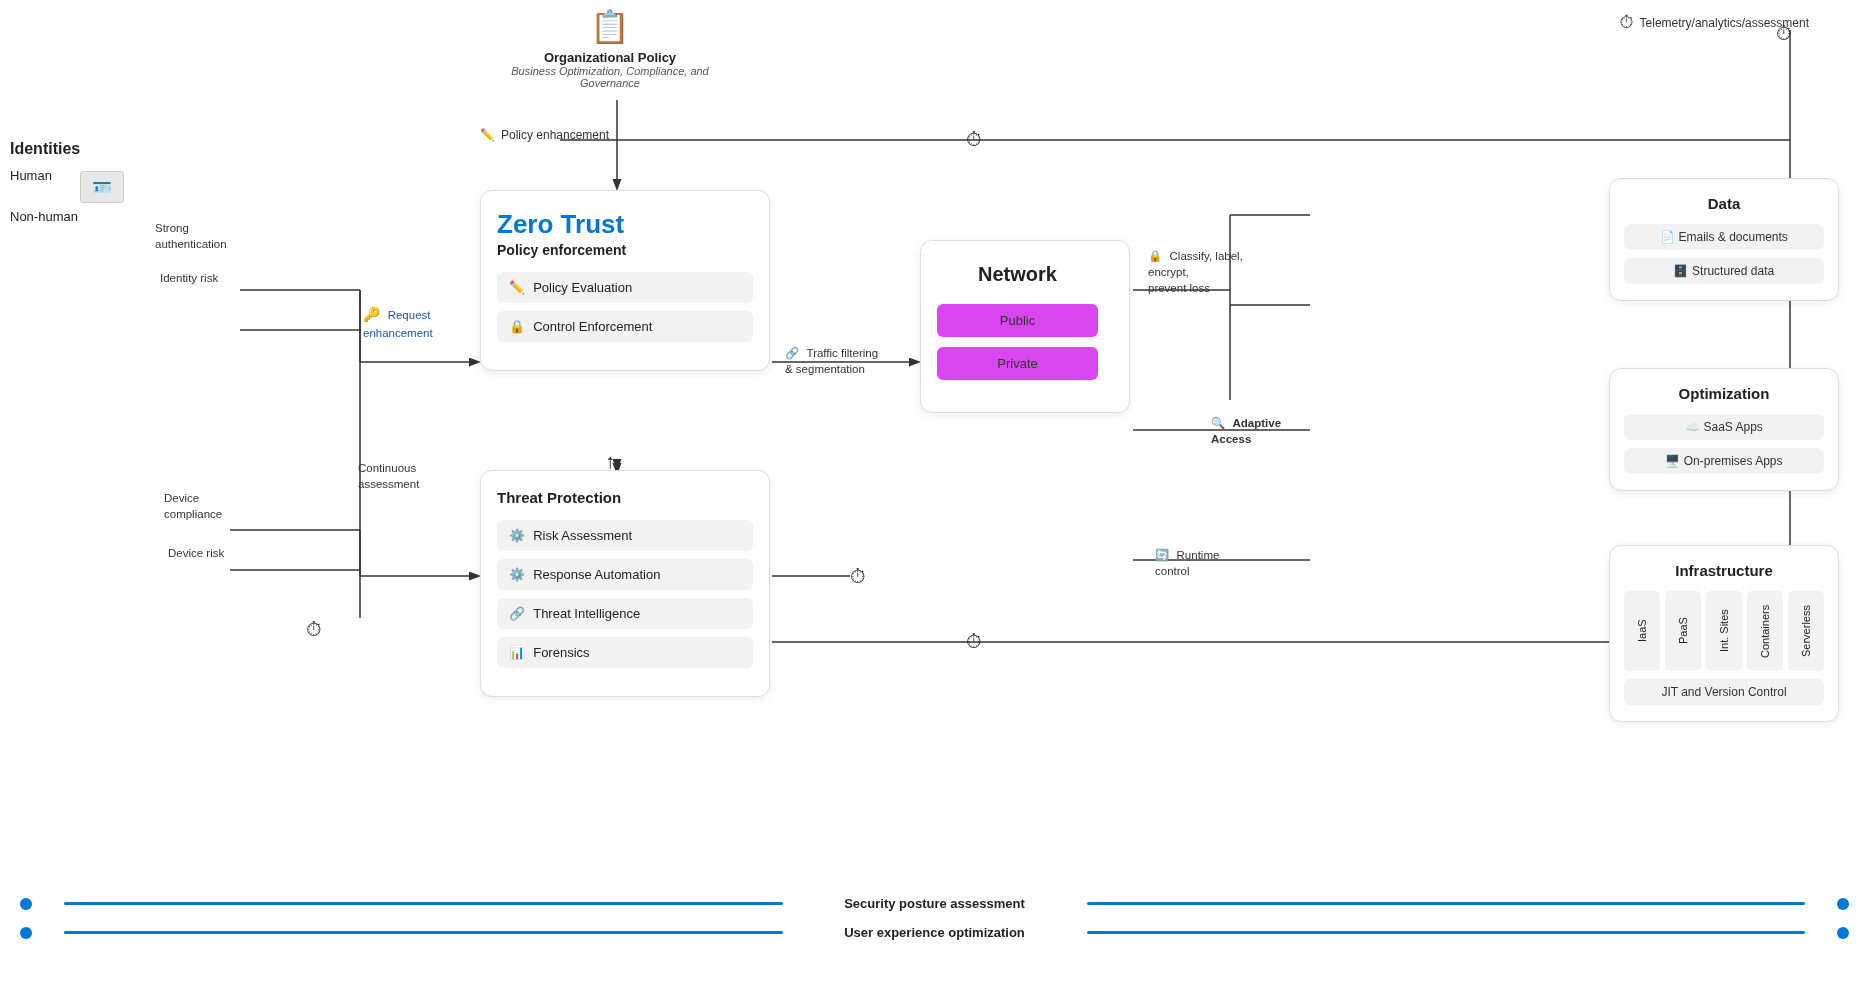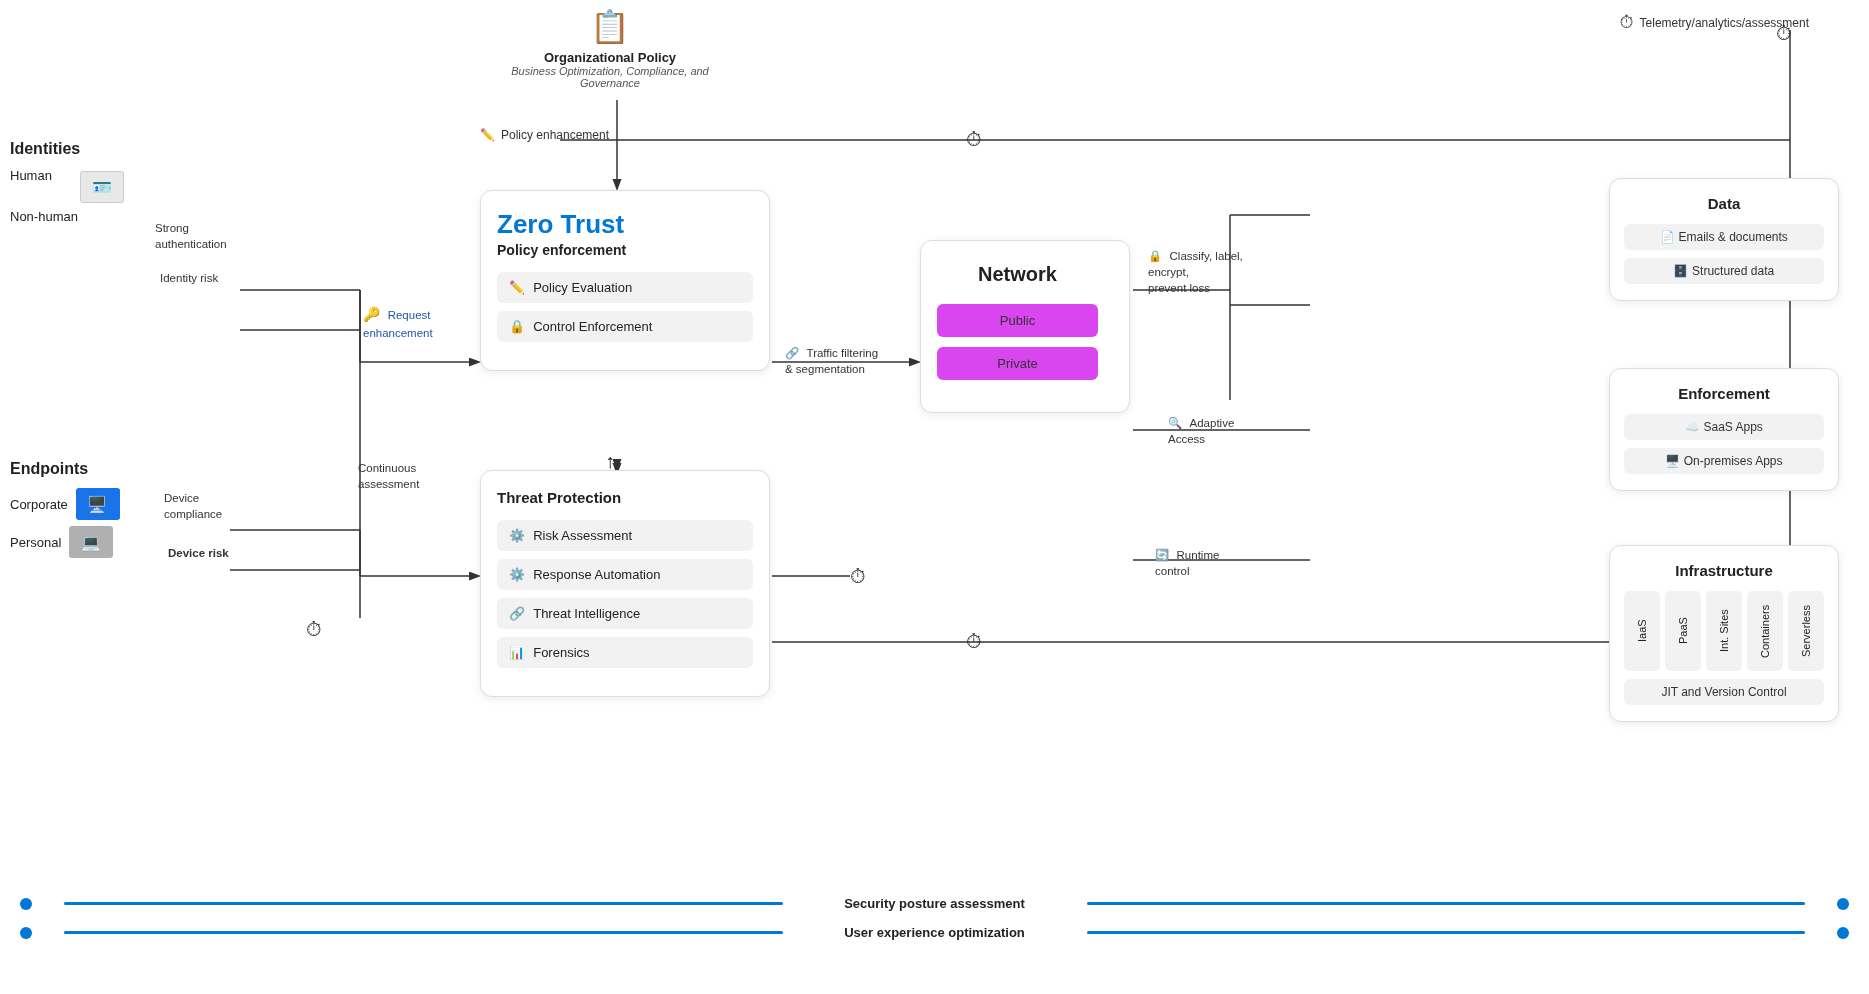--- a/index.html
+++ b/index.html
@@ -514,50 +514,39 @@
 
   <div class="conn-label annot" style="top:305px; left:363px; color:#2255aa;">
     <span style="font-size:14px;">🔑</span>
     <span style="margin-left:4px;">Request<br>enhancement</span>
   </div>
 
   <div class="conn-label annot" style="top:460px; left:358px;">Continuous<br>assessment</div>
 
   <div style="position:absolute; top:618px; left:306px; font-size:20px;">⏱</div>
 
-  <div class="endpoints-section">
-    <div class="section-title">Endpoints</div>
-    <div class="ep-row">
-      <span>Corporate</span>
-      <div class="device-icon">🖥️</div>
-    </div>
-    <div class="ep-row" style="margin-top:6px;">
-      <span>Personal</span>
-      <div class="device-icon-gray">💻</div>
-    </div>
-  </div>
 
   <div class="conn-label annot" style="top:490px; left:164px;">Device<br>compliance</div>
 
-  <div class="conn-label annot" style="top:545px; left:168px;font-weight:bold;">Device risk</div>
+  <div class="conn-label annot" style="top:545px; left:168px;">Device risk</div>
 
   <div class="data-box box-white">
     <div class="box-title">Data</div>
     <div class="box-gray" style="margin-bottom:8px;">
       <span>📄</span>
       <span>Emails &amp; documents</span>
     </div>
     <div class="box-gray">
       <span>🗄️</span>
       <span>Structured data</span>
     </div>
   </div>
 
   <div class="apps-box box-white">
-    <div class="box-title">Enforcement</div>
+    <div class="box-title">Optimization</div>
     <div class="box-gray" style="margin-bottom:8px;">
       <span>☁️</span>
       <span>SaaS Apps</span>
     </div>
     <div class="box-gray">
       <span>🖥️</span>
       <span>On-premises Apps</span>
     </div>
   </div>
 
@@ -573,21 +562,21 @@
     <div class="box-gray">
       <span>JIT and Version Control</span>
     </div>
   </div>
 
   <div class="conn-label annot" style="top:248px; left:1148px;">
     <span>🔒</span>
     <span style="margin-left:4px;">Classify, label,<br>encrypt,<br>prevent loss</span>
   </div>
 
-  <div class="conn-label annot" style="top:415px; left:1168px;">
+  <div class="conn-label annot" style="top:415px; left:1211px;font-weight:bold;">
     <span>🔍</span>
     <span style="margin-left:4px;">Adaptive<br>Access</span>
   </div>
 
   <div class="conn-label annot" style="top:547px; left:1155px;">
     <span>🔄</span>
     <span style="margin-left:4px;">Runtime<br>control</span>
   </div>
 
   <div class="bottom-bar-area">

